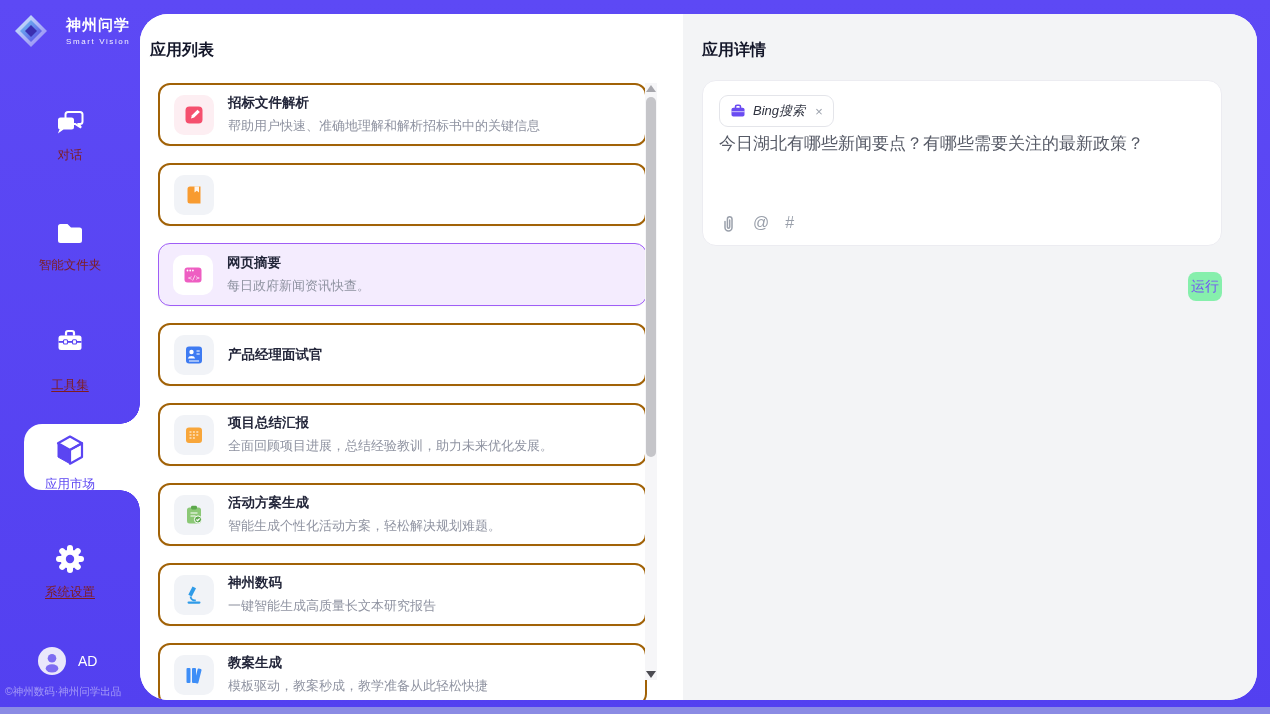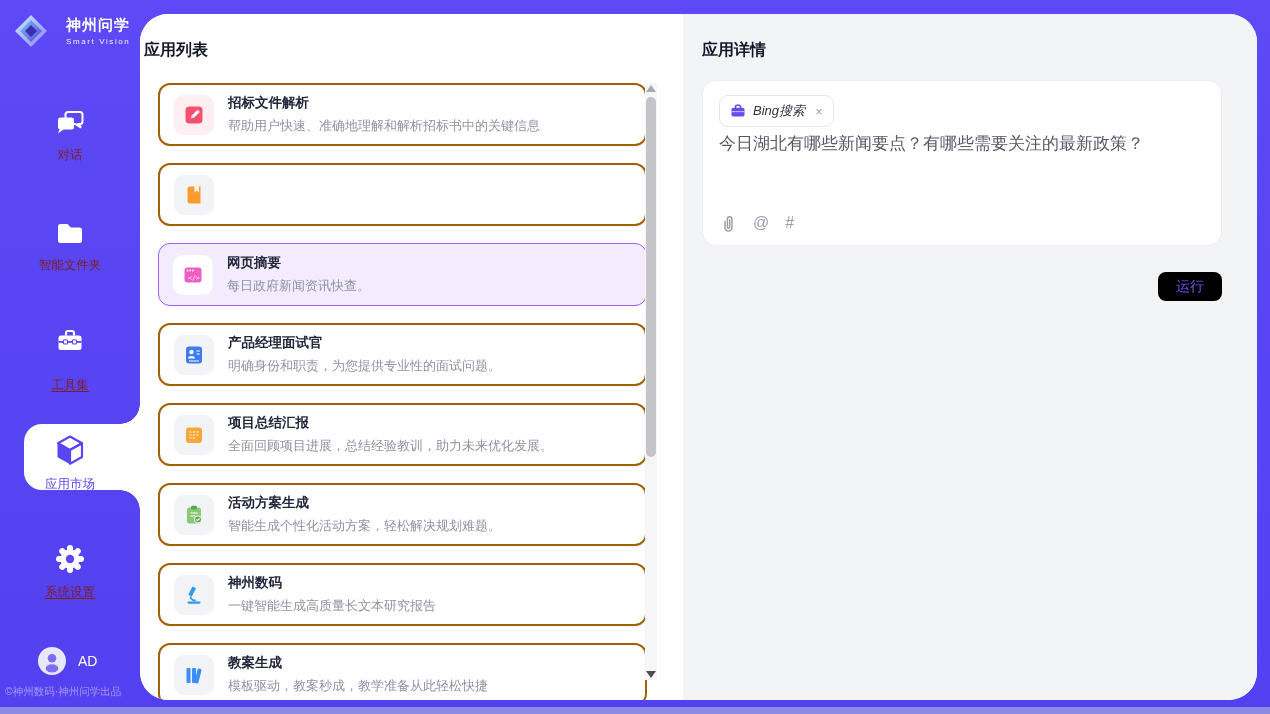--- a/index.html
+++ b/index.html
@@ -31,21 +31,21 @@
   .user-row { position:absolute; top:647px; left:38px; display:flex; align-items:center; gap:12px; cursor:pointer; }
   .user-name { color:#fff; font-size:14px; }
   .copyright { position:absolute; top:685px; left:5px; width:135px; font-size:10.5px; color:rgba(255,255,255,.45); white-space:nowrap; }
 
   
   .panel { position:absolute; left:140px; top:14px; width:1117px; height:686px;
     background:#fff; border-radius:28px; overflow:hidden; display:flex; }
 
   .list-section { position:relative; width:543px; background:#fff; flex:none; }
   .section-title { font-size:16px; font-weight:700; color:#14172a; }
-  .list-section .section-title { margin:26px 0 0 4px; }
+  .list-section .section-title { margin:26px 0 0 10px; }
 
   .cards { position:absolute; top:69px; left:18px; width:489px; bottom:0; overflow:hidden; }
   .card { height:63px; margin-bottom:17px; border:2px solid #a16207; border-radius:12px;
     background:#fff; display:flex; align-items:center; padding:0 14px; gap:14px; cursor:pointer;
     box-shadow:0 1px 2px rgba(16,24,40,.03); }
   .card.selected { background:#f4ecfe; border:1px solid #9f5ef6; }
   .card-icon { width:40px; height:40px; border-radius:10px; background:#f1f3f7;
     display:flex; align-items:center; justify-content:center; flex:none; }
   .c1 .card-icon { background:#fdeef2; }
   .selected .card-icon { background:#ffffff; }
@@ -65,22 +65,22 @@
   .composer-card { position:absolute; top:66px; left:19px; width:520px; height:166px;
     background:#fff; border:1px solid #ececf1; border-radius:14px; padding:14px 16px; }
   .tool-tag { display:inline-flex; align-items:center; gap:7px; height:32px; padding:0 10px;
     border:1px solid #e4e5ea; border-radius:9px; background:#fff; cursor:pointer;font-style:italic; }
   .tool-tag-label { font-size:13px; color:#2f3340; }
   .tool-tag-x { font-size:13px; color:#9aa0ab; margin-left:3px; cursor:pointer; }
   .prompt-text { margin-top:4px; font-size:17px; color:#565a66; line-height:1.5; min-height:44px; outline:none; }
   .composer-toolbar { position:absolute; left:16px; bottom:12px; display:flex; align-items:center; gap:16px; }
   .tb-glyph { font-size:16px; color:#9aa0ab; cursor:pointer; line-height:1; }
 
-  .run-btn { position:absolute; top:258px; right:35px; height:29px; padding:0 18px;
-    background:#000000; color:#7452f6; border:none; border-radius:8px; font-size:14px; cursor:pointer;
+  .run-btn { position:absolute; top:258px; right:35px; height:29px; padding:0 3px;
+    background:#86efac; color:#7452f6; border:none; border-radius:8px; font-size:14px; cursor:pointer;
     font-family:inherit; }
 
   .bottom-strip { position:absolute; left:0; right:0; bottom:0; height:7px; background:#8b8be4; }
 </style>
 </head>
 <body>
 
 <div class="page">
 
   <aside class="sidebar">
@@ -220,21 +220,20 @@
           <div class="card-icon">
             <svg width="22" height="22" viewBox="0 0 22 22">
               <rect x="3" y="2.5" width="16" height="17" rx="3" fill="#3e7bf2"></rect>
               <circle cx="8.5" cy="8" r="2.2" fill="#fff"></circle>
               <path d="M4.8 14.5 a3.8 3.2 0 0 1 7.4 0 z" fill="#fff"></path>
               <path d="M13.5 7 h3.2 M13.5 10 h3.2 M6 17 h10" stroke="#fff" stroke-width="1.1"></path>
             </svg>
           </div>
           <div class="card-text">
             <div class="card-title">产品经理面试官</div>
-            <div class="card-desc">明确身份和职责，为您提供专业性的面试问题。</div>
           </div>
         </div>
 
         <div class="card c5">
           <div class="card-icon">
             <svg width="22" height="22" viewBox="0 0 22 22">
               <rect x="3" y="3.5" width="16" height="15.5" rx="3" fill="#f8a63a"></rect>
               <path d="M6.5 8 h9 M6.5 11 h9 M6.5 14 h6" stroke="#fff" stroke-width="1.2" stroke-dasharray="2 1.4"></path>
             </svg>
           </div>

